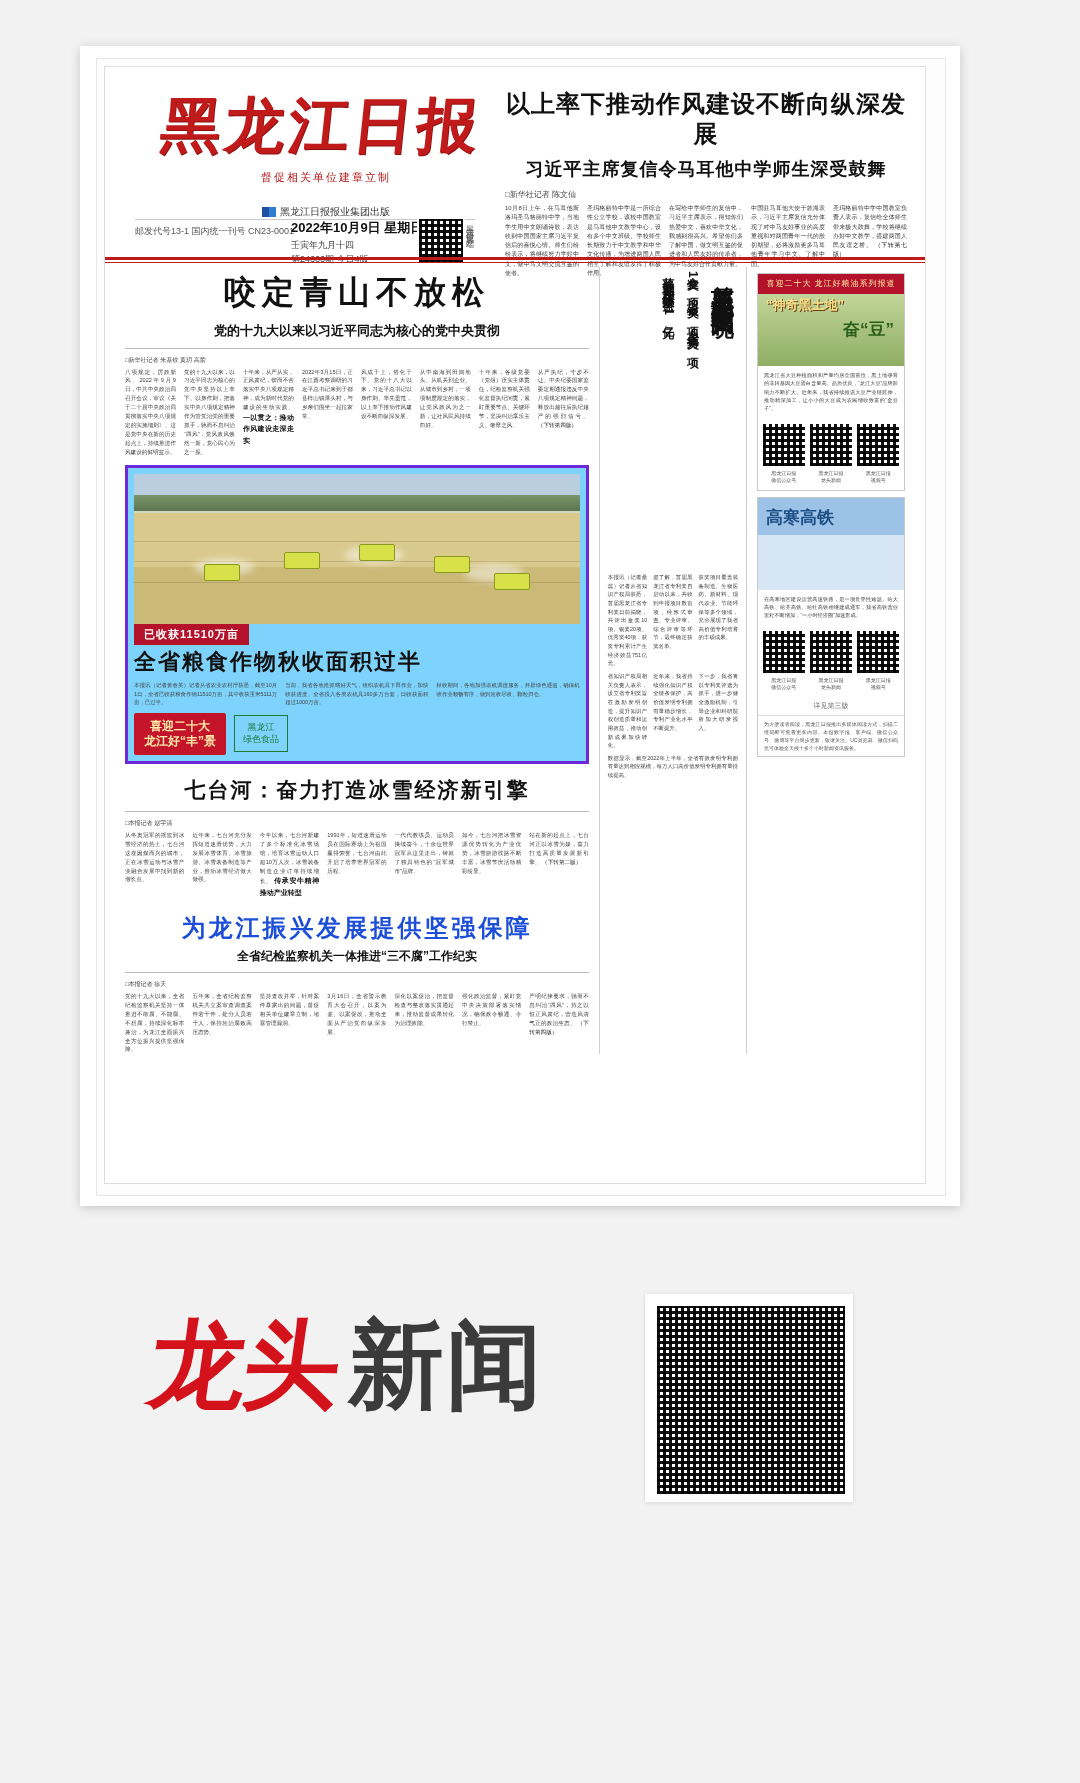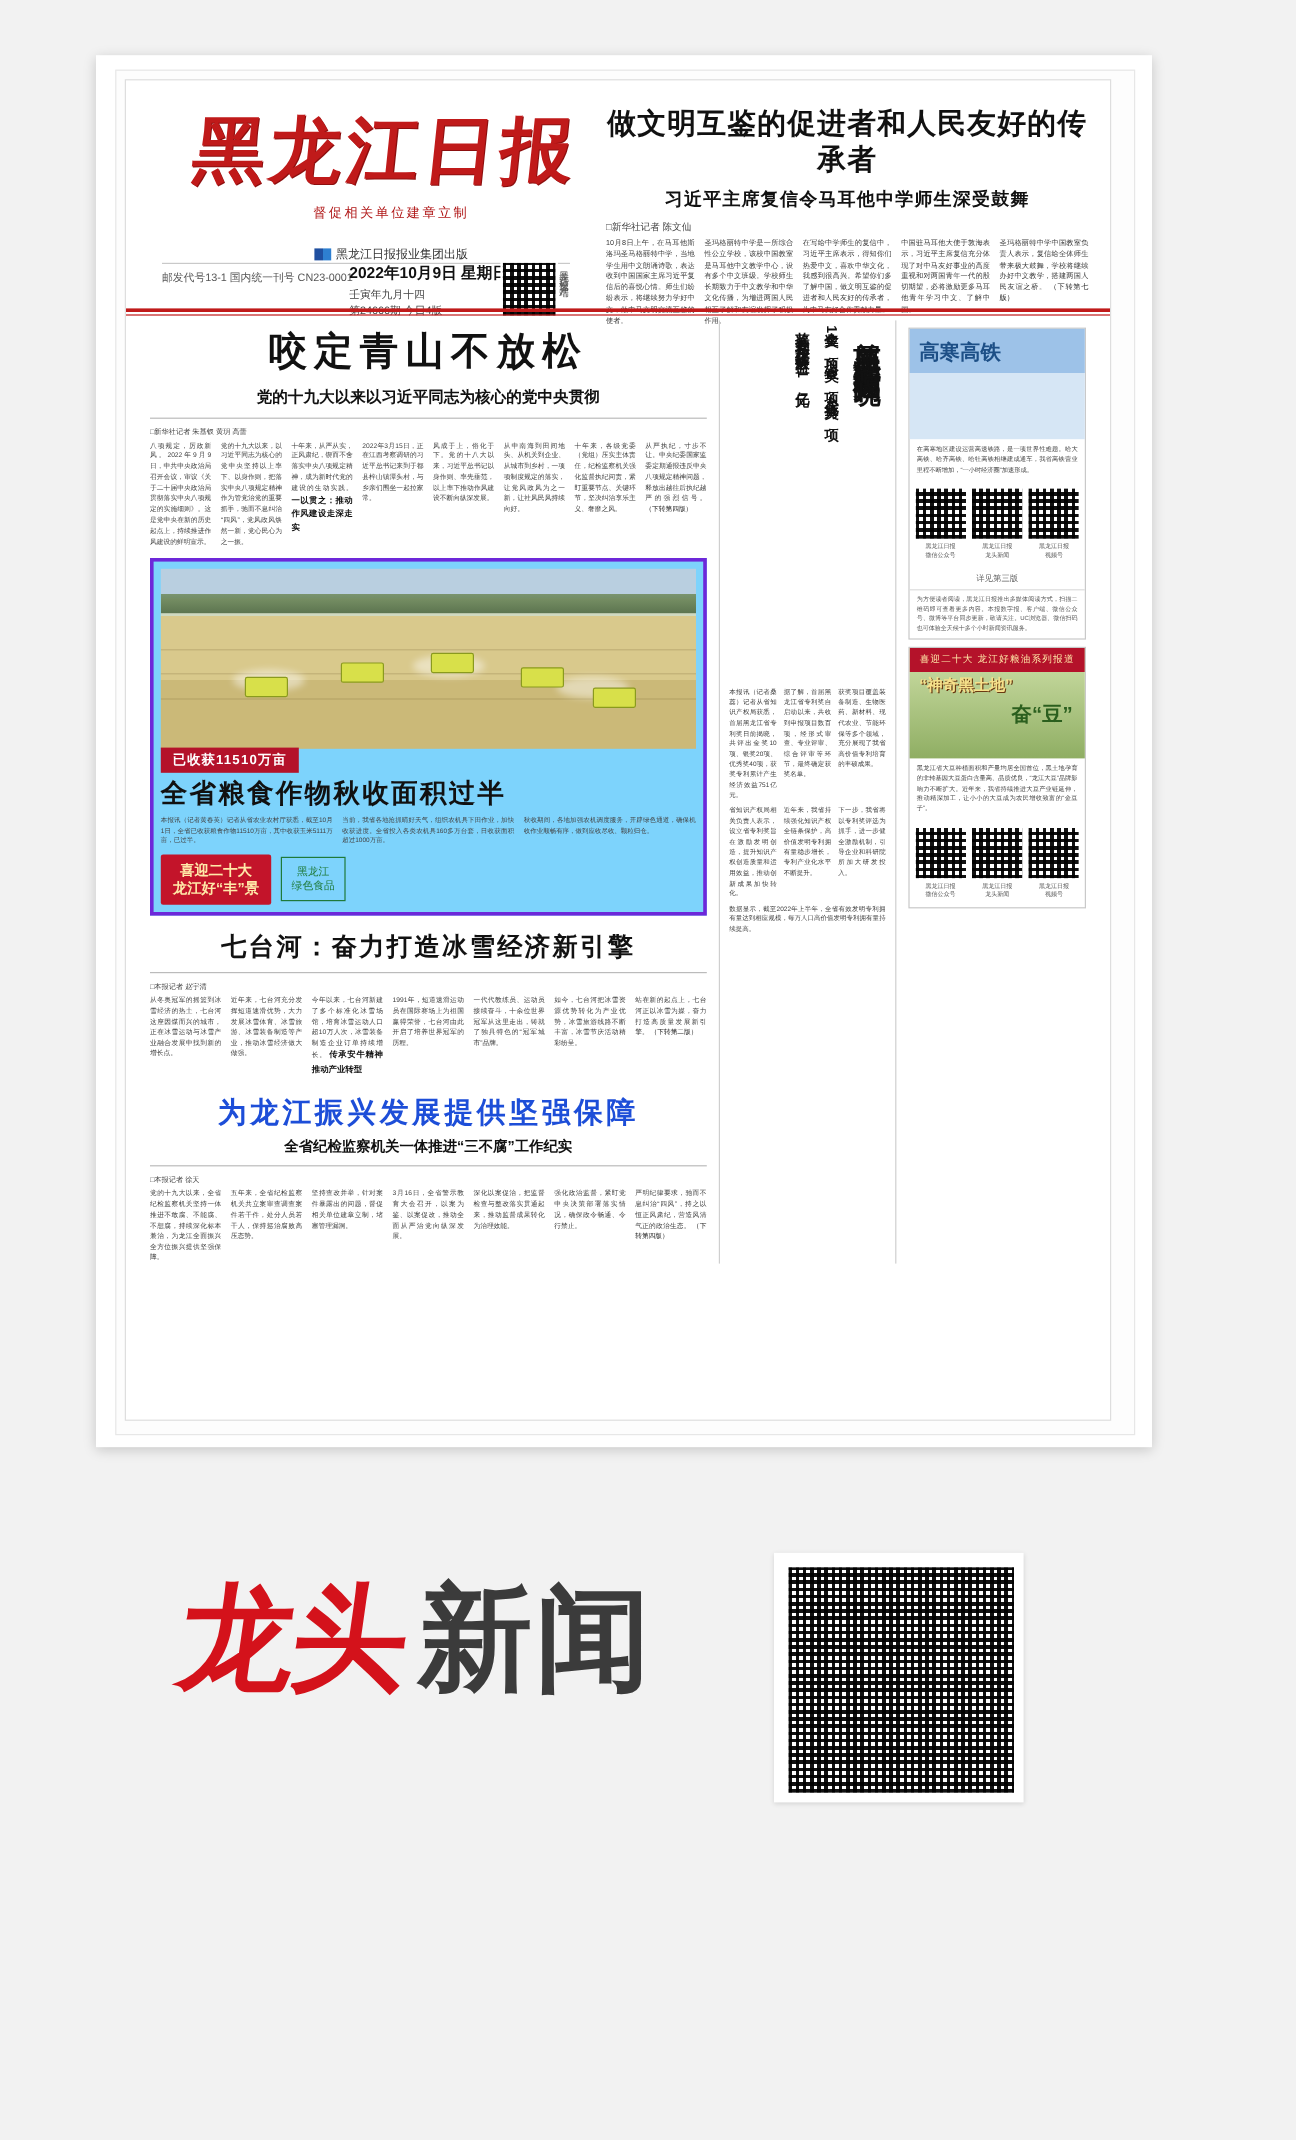--- a/index.html
+++ b/index.html
@@ -55,21 +55,21 @@
   .mast-qrtext{position:absolute;left:358px;top:152px;font-size:8px;color:#555;writing-mode:vertical-rl;letter-spacing:2px;}
 
   
   .lead-top{position:absolute;left:400px;top:22px;right:18px;}
   .lead-top h1{
     margin:0;font-family:"Liberation Serif","DejaVu Serif",serif;
     font-size:24px;line-height:1.25;color:#111;font-weight:bold;text-align:center;letter-spacing:1px;
   }
   .lead-top h2{
     margin:8px 0 0 0;font-family:"Liberation Serif","DejaVu Serif",serif;
-    font-size:15px;color:#111;font-weight:bold;text-align:center;letter-spacing:1px;
+    font-size:18px;color:#111;font-weight:bold;text-align:center;letter-spacing:1px;
   }
   .lead-top .byline{margin-top:8px;font-size:8px;color:#444;}
   .lead-cols{display:flex;gap:8px;margin-top:4px;}
   .lead-cols .col{flex:1;font-size:6px;line-height:1.55;color:#3a3a3a;text-align:justify;}
   .more{color:#222;}
 
   .mast-bottom-rule{position:absolute;left:0;top:190px;width:100%;border-top:3px solid #c01a1a;}
   .mast-bottom-rule2{position:absolute;left:0;top:195px;width:100%;border-top:1px solid #c01a1a;}
 
   
@@ -194,21 +194,21 @@
       <div class="mast-meta">
         <span>邮发代号13-1 国内统一刊号 CN23-0001</span>
       </div>
       <div class="mast-date">2022年10月9日 星期日</div>
       <div class="mast-dateline2">壬寅年九月十四</div>
       <div class="mast-issue">第24666期 今日4版</div>
       <div class="qr qr-small"></div>
       <div class="mast-qrtext">黑龙江日报客户端</div>
 
       <div class="lead-top">
-        <h1>做文明互鉴的促进者和人民友好的传承者</h1>
+        <h1>以上率下推动作风建设不断向纵深发展</h1>
         <h2>习近平主席复信令马耳他中学师生深受鼓舞</h2>
         <div class="byline">□新华社记者  陈文仙</div>
         <div class="lead-cols">
           <div class="col">10月8日上午，在马耳他斯洛玛圣马格丽特中学，当地学生用中文朗诵诗歌，表达收到中国国家主席习近平复信后的喜悦心情。师生们纷纷表示，将继续努力学好中文，做中马文明交流互鉴的使者。</div>
           <div class="col">圣玛格丽特中学是一所综合性公立学校，该校中国教室是马耳他中文教学中心，设有多个中文班级。学校师生长期致力于中文教学和中华文化传播，为增进两国人民相互了解和友谊发挥了积极作用。</div>
           <div class="col">在写给中学师生的复信中，习近平主席表示，得知你们热爱中文，喜欢中华文化，我感到很高兴。希望你们多了解中国，做文明互鉴的促进者和人民友好的传承者，为中马友好合作贡献力量。</div>
           <div class="col">中国驻马耳他大使于敦海表示，习近平主席复信充分体现了对中马友好事业的高度重视和对两国青年一代的殷切期望，必将激励更多马耳他青年学习中文、了解中国。</div>
           <div class="col">
             <span>圣玛格丽特中学中国教室负责人表示，复信给全体师生带来极大鼓舞，学校将继续办好中文教学，搭建两国人民友谊之桥。</span>
             <span class="more">（下转第七版）</span>
@@ -330,46 +330,20 @@
           <div class="c">下一步，我省将以专利奖评选为抓手，进一步健全激励机制，引导企业和科研院所加大研发投入。</div>
         </div>
         <div class="vert-body" style="margin-top:4px;">
           <div class="c">数据显示，截至2022年上半年，全省有效发明专利拥有量达到相应规模，每万人口高价值发明专利拥有量持续提高。</div>
         </div>
       </div>
 
       <div class="col-right">
 
         <div class="ad-box">
-          <div class="ad-banner2">
-            <div class="ad2-ttl">高寒高铁</div>
-          </div>
-          <div class="ad-text">在高寒地区建设运营高速铁路，是一项世界性难题。哈大高铁、哈齐高铁、哈牡高铁相继建成通车，我省高铁营业里程不断增加，“一小时经济圈”加速形成。</div>
-          <div class="qr-row">
-            <div class="qr-cell">
-              <div class="qr"></div>
-              <div style="white-space:pre-line;">黑龙江日报
-微信公众号</div>
-            </div>
-            <div class="qr-cell">
-              <div class="qr"></div>
-              <div style="white-space:pre-line;">黑龙江日报
-龙头新闻</div>
-            </div>
-            <div class="qr-cell">
-              <div class="qr"></div>
-              <div style="white-space:pre-line;">黑龙江日报
-视频号</div>
-            </div>
-          </div>
-          <div class="page-ref">详见第三版</div>
-          <div class="ad-note">为方便读者阅读，黑龙江日报推出多媒体阅读方式，扫描二维码即可查看更多内容。本报数字报、客户端、微信公众号、微博等平台同步更新，敬请关注。UC浏览器、微信扫码也可体验全天候十多个小时新闻资讯服务。</div>
-        </div>
-
-        <div class="ad-box">
           <div class="ad-banner">
             <div class="ribbon">喜迎二十大 龙江好粮油系列报道</div>
             <div class="ad-ttl">“神奇黑土地”</div>
             <div class="ad-ttl2">奋“豆”</div>
           </div>
           <div class="ad-text">黑龙江省大豆种植面积和产量均居全国首位，黑土地孕育的非转基因大豆蛋白含量高、品质优良，“龙江大豆”品牌影响力不断扩大。近年来，我省持续推进大豆产业链延伸，推动精深加工，让小小的大豆成为农民增收致富的“金豆子”。</div>
           <div class="qr-row">
             <div class="qr-cell">
               <div class="qr"></div>
               <div style="white-space:pre-line;">黑龙江日报
@@ -379,20 +353,46 @@
               <div class="qr"></div>
               <div style="white-space:pre-line;">黑龙江日报
 龙头新闻</div>
             </div>
             <div class="qr-cell">
               <div class="qr"></div>
               <div style="white-space:pre-line;">黑龙江日报
 视频号</div>
             </div>
           </div>
+        </div>
+
+        <div class="ad-box">
+          <div class="ad-banner2">
+            <div class="ad2-ttl">高寒高铁</div>
+          </div>
+          <div class="ad-text">在高寒地区建设运营高速铁路，是一项世界性难题。哈大高铁、哈齐高铁、哈牡高铁相继建成通车，我省高铁营业里程不断增加，“一小时经济圈”加速形成。</div>
+          <div class="qr-row">
+            <div class="qr-cell">
+              <div class="qr"></div>
+              <div style="white-space:pre-line;">黑龙江日报
+微信公众号</div>
+            </div>
+            <div class="qr-cell">
+              <div class="qr"></div>
+              <div style="white-space:pre-line;">黑龙江日报
+龙头新闻</div>
+            </div>
+            <div class="qr-cell">
+              <div class="qr"></div>
+              <div style="white-space:pre-line;">黑龙江日报
+视频号</div>
+            </div>
+          </div>
+          <div class="page-ref">详见第三版</div>
+          <div class="ad-note">为方便读者阅读，黑龙江日报推出多媒体阅读方式，扫描二维码即可查看更多内容。本报数字报、客户端、微信公众号、微博等平台同步更新，敬请关注。UC浏览器、微信扫码也可体验全天候十多个小时新闻资讯服务。</div>
         </div>
 
       </div>
     </div>
   </div>
 
   <div class="brand">
     <div class="brand-logo">
       <span class="brand-red">龙头</span>
       <span class="brand-dark">新闻</span>

